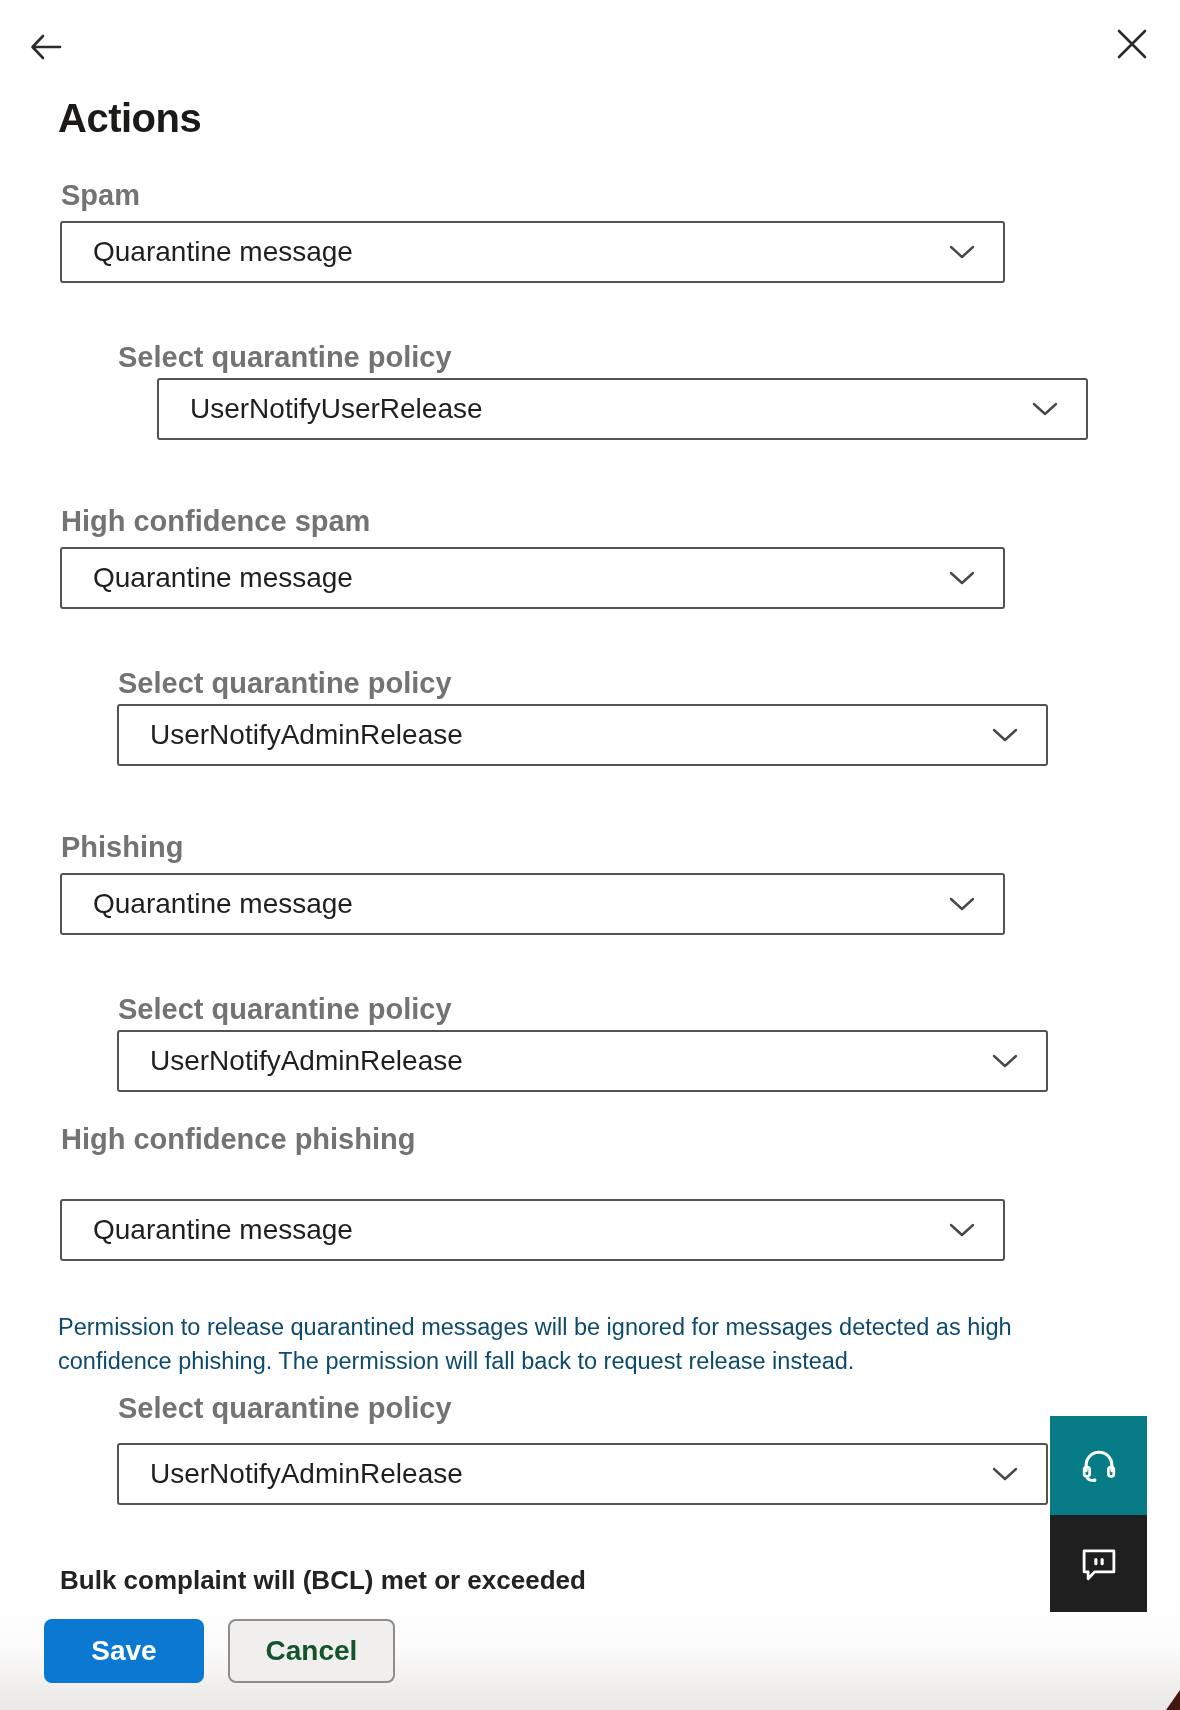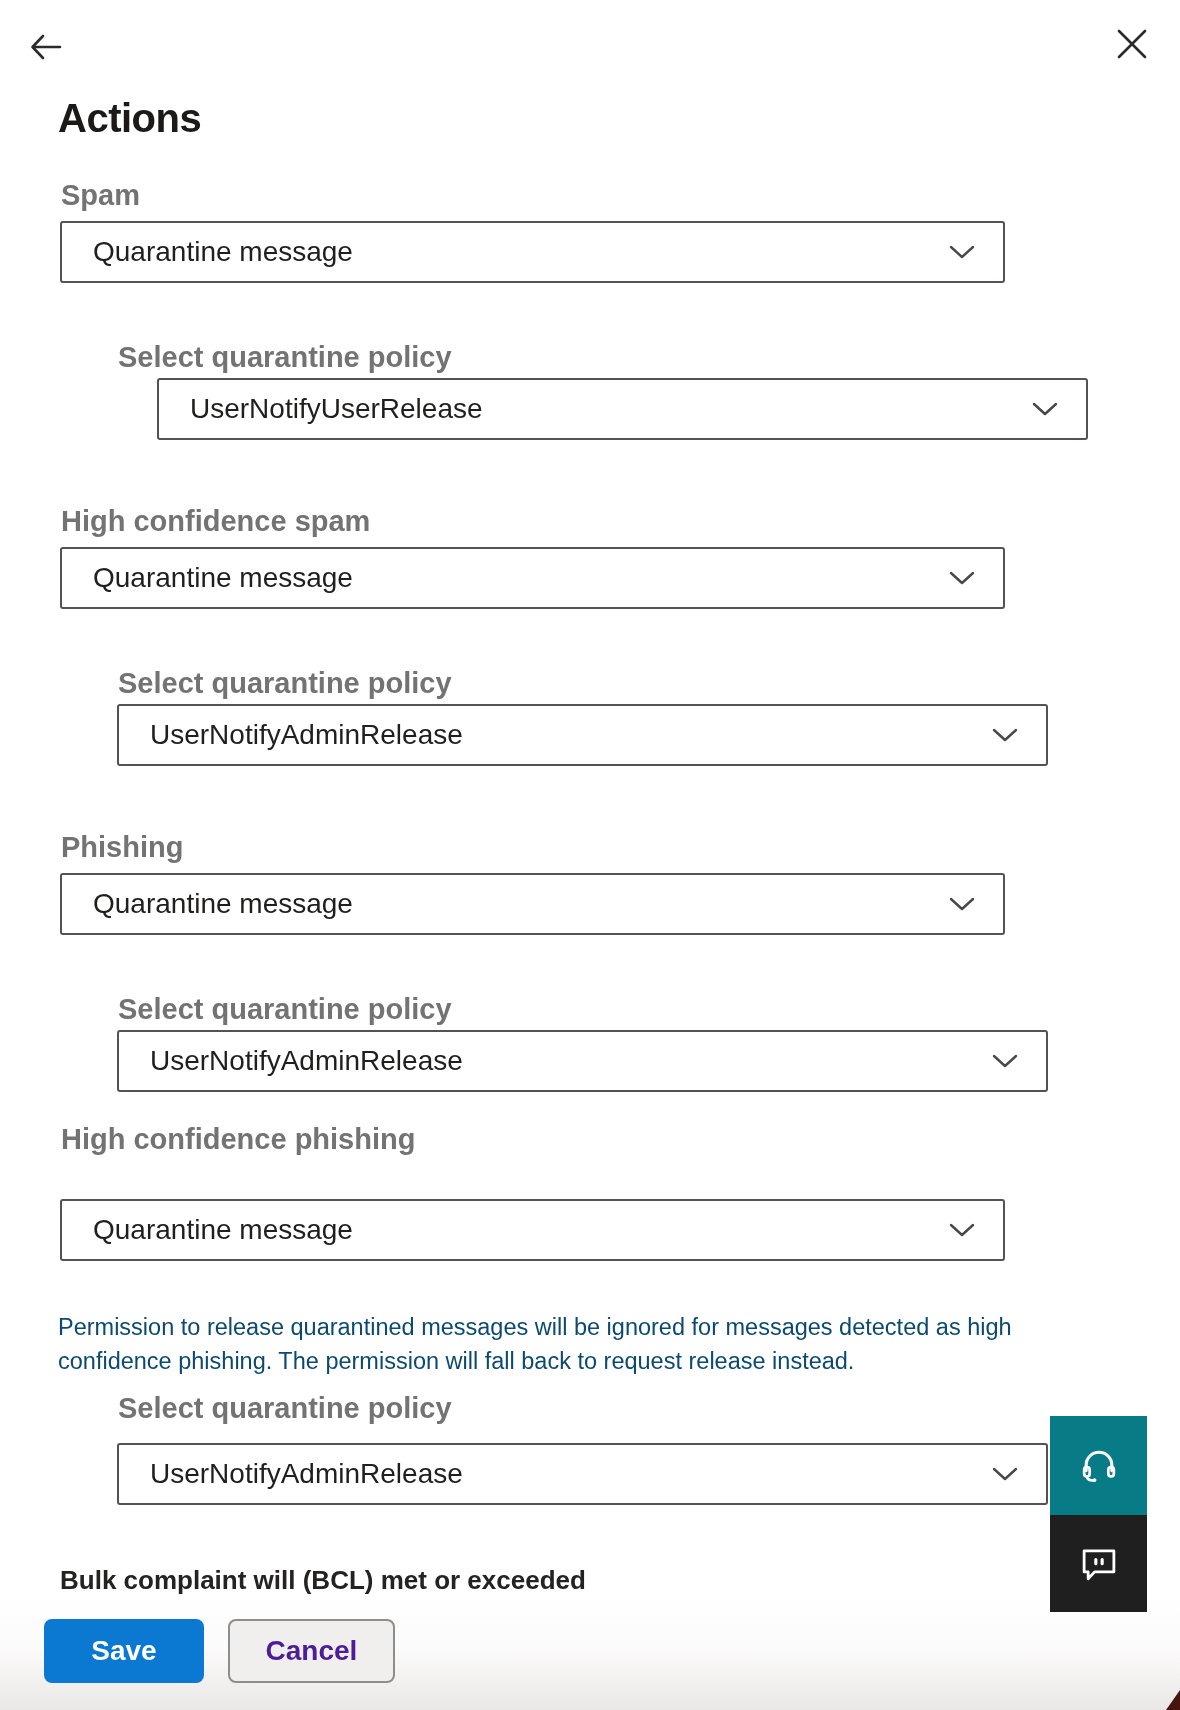--- a/index.html
+++ b/index.html
@@ -16,21 +16,21 @@
   }
   .combo-value{font-size:28px;color:#201f1e;padding-left:31px;white-space:nowrap;overflow:hidden;}
   .chev{position:absolute;right:28px;top:50%;transform:translateY(-50%);}
   .note{position:absolute;left:58px;top:1310px;width:1000px;font-size:23.5px;line-height:34px;color:#0c4a6e;}
   .truncated{position:absolute;left:60px;top:1560px;height:36px;overflow:hidden;font-size:26px;font-weight:600;color:#242322;line-height:40px;white-space:nowrap;z-index:0;}
   .footer-bg{position:absolute;left:0;top:1596px;width:1180px;height:114px;z-index:1;
     background:linear-gradient(180deg,#ffffff 0%,#fcfbfb 45%,#eae8e6 100%);}
   .btn{position:absolute;top:1619px;height:64px;font-family:"Liberation Sans",sans-serif;
     font-size:28px;font-weight:600;border-radius:8px;cursor:pointer;z-index:5;}
   .btn-save{left:44px;width:160px;background:#0b79d1;border:none;color:#ffffff;}
-  .btn-cancel{left:228px;width:167px;background:#f0efee;border:2px solid #8f8d8b;color:#4c1d95;box-sizing:border-box;}
+  .btn-cancel{left:228px;width:167px;background:#f0efee;border:2px solid #8f8d8b;color:#14532d;box-sizing:border-box;}
   .widget{position:absolute;left:1050px;width:97px;display:flex;align-items:center;justify-content:center;border:none;cursor:pointer;z-index:6;padding:0;}
   .widget-help{top:1416px;height:99px;background:#077c87;}
   .widget-feedback{top:1515px;height:97px;background:#201f1f;}
   .corner-shape{position:absolute;right:0;bottom:0;width:0;height:0;z-index:7;
     border-right:14px solid #451610;border-top:20px solid transparent;}
 </style>
 </head>
 <body>
 
 <div class="stage">

